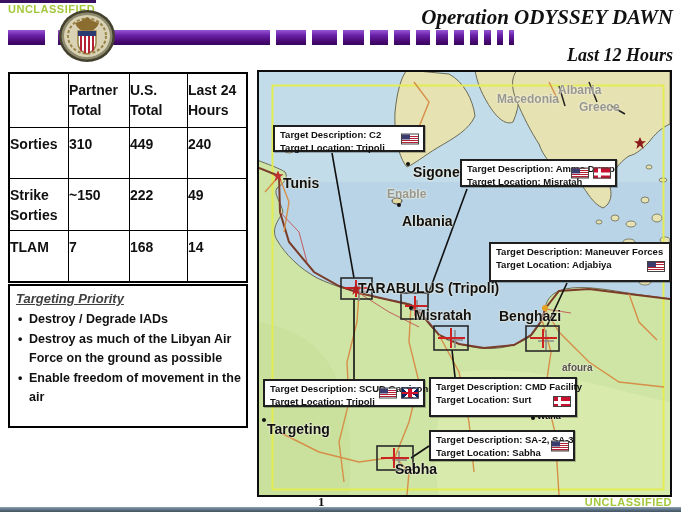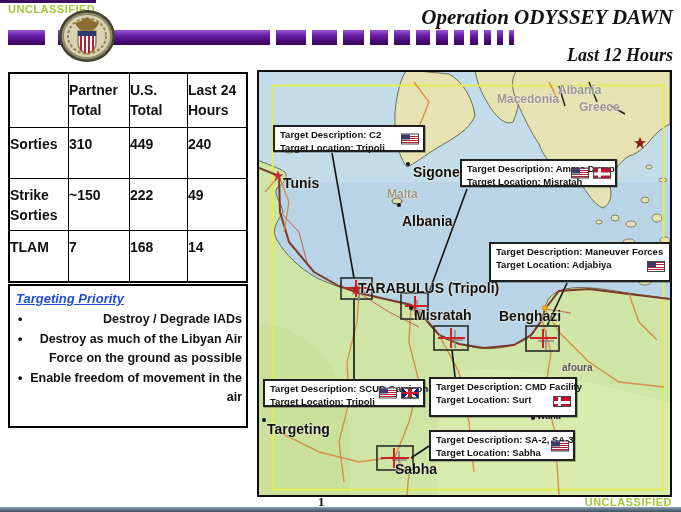--- a/index.html
+++ b/index.html
@@ -45,26 +45,26 @@
   }
   .stats .cell.last-col { border-right:none; }
   .stats .cell.last-row { border-bottom:none; }
   .stats .rowlabel { padding-left:0; padding-right:2px; }
   .tp-box {
     position:absolute; left:8px; top:284px; width:240px; height:144px;
     border:2px solid #000; background:#fff; padding:5px 4px 0 6px;
   }
   .tp-title {
     font-size:13px; font-weight:bold; font-style:italic;
-    text-decoration:underline; color:#1d4ed8; margin-bottom:4px;
+    text-decoration:underline; color:#404040; margin-bottom:4px;
   }
   .tp-list { list-style:none; }
   .tp-list li {
     position:relative; padding-left:13px; font-size:12.5px; font-weight:bold;
-    color:#111; line-height:1.52; margin-bottom:1px;text-align:right;
+    color:#111; line-height:1.52; margin-bottom:1px;
   }
   .tp-list li::before { content:"\2022"; position:absolute; left:2px; top:0; }
   
   .map {
     position:absolute; left:257px; top:70px; width:415px; height:427px;
     border:2px solid #0d0d0d; background:#b9d4e6;
   }
   .map svg { position:absolute; left:0; top:0; }
   .map-label {
     position:absolute; font-weight:bold; color:#111; white-space:nowrap;
@@ -275,21 +275,21 @@
       <g>
         <path transform="translate(19,104) scale(1.1)" d="M0,-5 L1.5,-1.5 5,-1.5 2,0.8 3,5 0,2.2 -3,5 -2,0.8 -5,-1.5 -1.5,-1.5 Z" fill="#c03030"></path>
         <path transform="translate(97,217) scale(1.2)" d="M0,-5 L1.5,-1.5 5,-1.5 2,0.8 3,5 0,2.2 -3,5 -2,0.8 -5,-1.5 -1.5,-1.5 Z" fill="#b52020"></path>
         <path transform="translate(381,71) scale(1.2)" d="M0,-5 L1.5,-1.5 5,-1.5 2,0.8 3,5 0,2.2 -3,5 -2,0.8 -5,-1.5 -1.5,-1.5 Z" fill="#8b1a1a"></path>
       </g>
     </svg>
 
     <span class="map-label lbl-city" style="left:24px;top:95px;">Tunis</span>
     <span class="city-dot" style="left:147px;top:90px;"></span>
     <span class="map-label lbl-city" style="left:154px;top:84px;">Sigonella</span>
-    <span class="map-label lbl-region" style="left:128px;top:115px;">Malta</span>
+    <span class="map-label lbl-region" style="left:128px;top:115px;">Enable</span>
     <span class="city-dot" style="left:138px;top:131px;"></span>
     <span class="map-label lbl-city" style="left:143px;top:133px;">Albania</span>
     <span class="map-label lbl-region" style="left:238px;top:20px;">Macedonia</span>
     <span class="map-label lbl-region" style="left:299px;top:11px;">Albania</span>
     <span class="map-label lbl-region" style="left:320px;top:28px;">Greece</span>
     <span class="map-label lbl-city" style="left:99px;top:200px;">TARABULUS (Tripoli)</span>
     <span class="city-dot" style="left:150px;top:234px;"></span>
     <span class="map-label lbl-city" style="left:155px;top:227px;">Misratah</span>
     <span class="city-dot orange" style="left:283px;top:233px;"></span>
     <span class="map-label lbl-city" style="left:240px;top:228px;">Benghazi</span>

